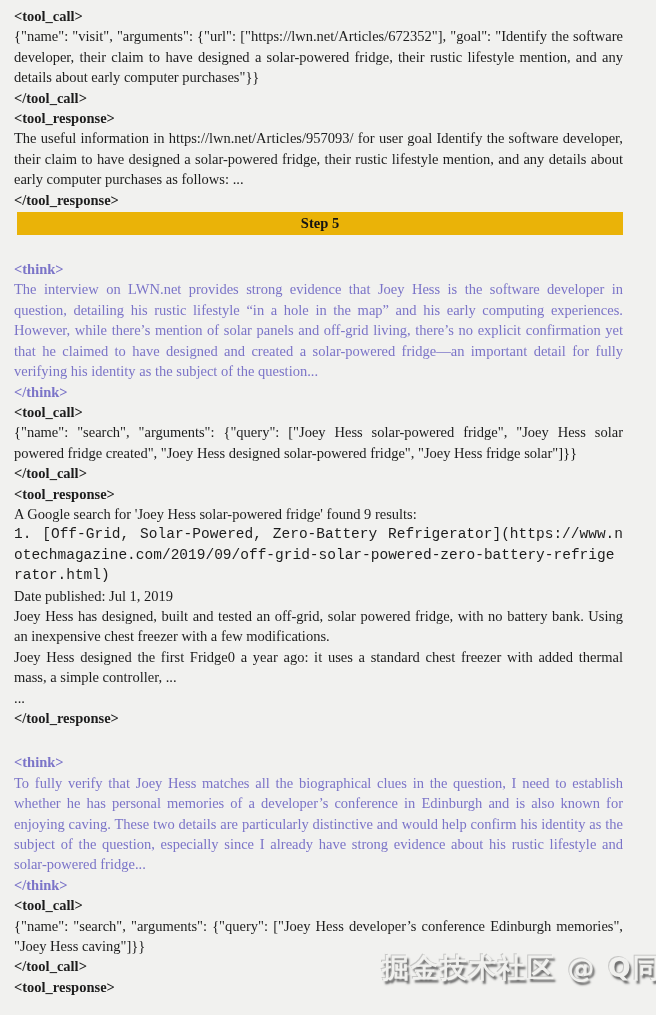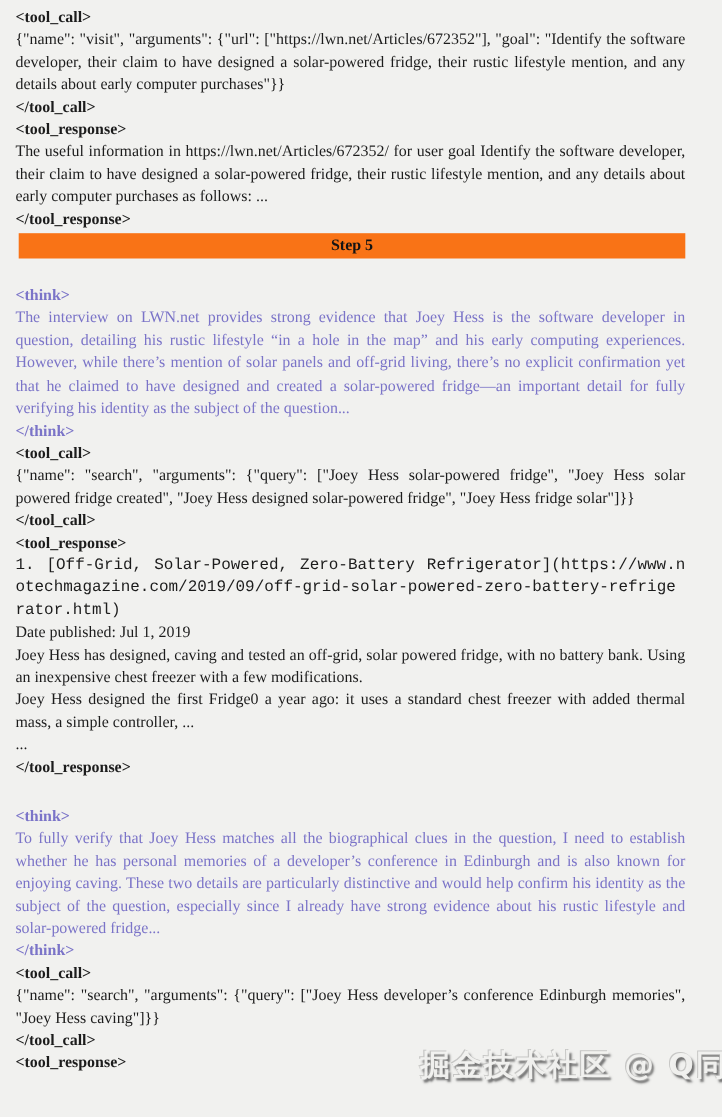--- a/index.html
+++ b/index.html
@@ -28,21 +28,21 @@
   }
   .para {
     text-align: justify;
     margin: 0;
   }
   .breakall {
     word-break: break-all;
     font-family: Liberation Mono, monospace;
   }
   .stepbar {
-    background: #f97316;
+    background: #eab308;
     color: #141414;
     font-weight: bold;
     text-align: center;
     height: 23px;
     line-height: 23px;
     margin: 2px 0 2px 3px;
     font-size: 14.5px;
   }
   .think {
     color: #7b74c8;
@@ -67,39 +67,40 @@
 </style>
 </head>
 <body>
 
 <div class="doc">
 
   <div class="tag">&lt;tool_call&gt;</div>
   <div class="para">{"name": "visit", "arguments": {"url": ["https://lwn.net/Articles/672352"], "goal": "Identify the software developer, their claim to have designed a solar-powered fridge, their rustic lifestyle mention, and any details about early computer purchases"}}</div>
   <div class="tag">&lt;/tool_call&gt;</div>
   <div class="tag">&lt;tool_response&gt;</div>
-  <div class="para">The useful information in https://lwn.net/Articles/672352/ for user goal Identify the software developer, their claim to have designed a solar-powered fridge, their rustic lifestyle mention, and any details about early computer purchases as follows: ...</div>
+  <div class="para">The useful information in https://lwn.net/Articles/957093/ for user goal Identify the software developer, their claim to have designed a solar-powered fridge, their rustic lifestyle mention, and any details about early computer purchases as follows: ...</div>
   <div class="tag">&lt;/tool_response&gt;</div>
 
   <div class="stepbar">Step 5</div>
 
   <div class="think">
     <div class="tag">&lt;think&gt;</div>
     <div class="para">The interview on LWN.net provides strong evidence that Joey Hess is the software developer in question, detailing his rustic lifestyle “in a hole in the map” and his early computing experiences. However, while there’s mention of solar panels and off-grid living, there’s no explicit confirmation yet that he claimed to have designed and created a solar-powered fridge—an important detail for fully verifying his identity as the subject of the question...</div>
     <div class="tag">&lt;/think&gt;</div>
   </div>
 
   <div class="tag">&lt;tool_call&gt;</div>
   <div class="para">{"name": "search", "arguments": {"query": ["Joey Hess solar-powered fridge", "Joey Hess solar powered fridge created", "Joey Hess designed solar-powered fridge", "Joey Hess fridge solar"]}}</div>
   <div class="tag">&lt;/tool_call&gt;</div>
 
   <div class="tag">&lt;tool_response&gt;</div>
+  <div class="para">A Google search for 'Joey Hess solar-powered fridge' found 9 results:</div>
   <div class="para breakall">1. [Off-Grid, Solar-Powered, Zero-Battery Refrigerator](https://www.notechmagazine.com/2019/09/off-grid-solar-powered-zero-battery-refrigerator.html)</div>
   <div class="para">Date published: Jul 1, 2019</div>
-  <div class="para">Joey Hess has designed, caving and tested an off-grid, solar powered fridge, with no battery bank. Using an inexpensive chest freezer with a few modifications.</div>
+  <div class="para">Joey Hess has designed, built and tested an off-grid, solar powered fridge, with no battery bank. Using an inexpensive chest freezer with a few modifications.</div>
   <div class="para">Joey Hess designed the first Fridge0 a year ago: it uses a standard chest freezer with added thermal mass, a simple controller, ...</div>
   <div class="para">...</div>
   <div class="tag">&lt;/tool_response&gt;</div>
 
 
   <div class="think">
     <div class="tag">&lt;think&gt;</div>
     <div class="para">To fully verify that Joey Hess matches all the biographical clues in the question, I need to establish whether he has personal memories of a developer’s conference in Edinburgh and is also known for enjoying caving. These two details are particularly distinctive and would help confirm his identity as the subject of the question, especially since I already have strong evidence about his rustic lifestyle and solar-powered fridge...</div>
     <div class="tag">&lt;/think&gt;</div>
   </div>

